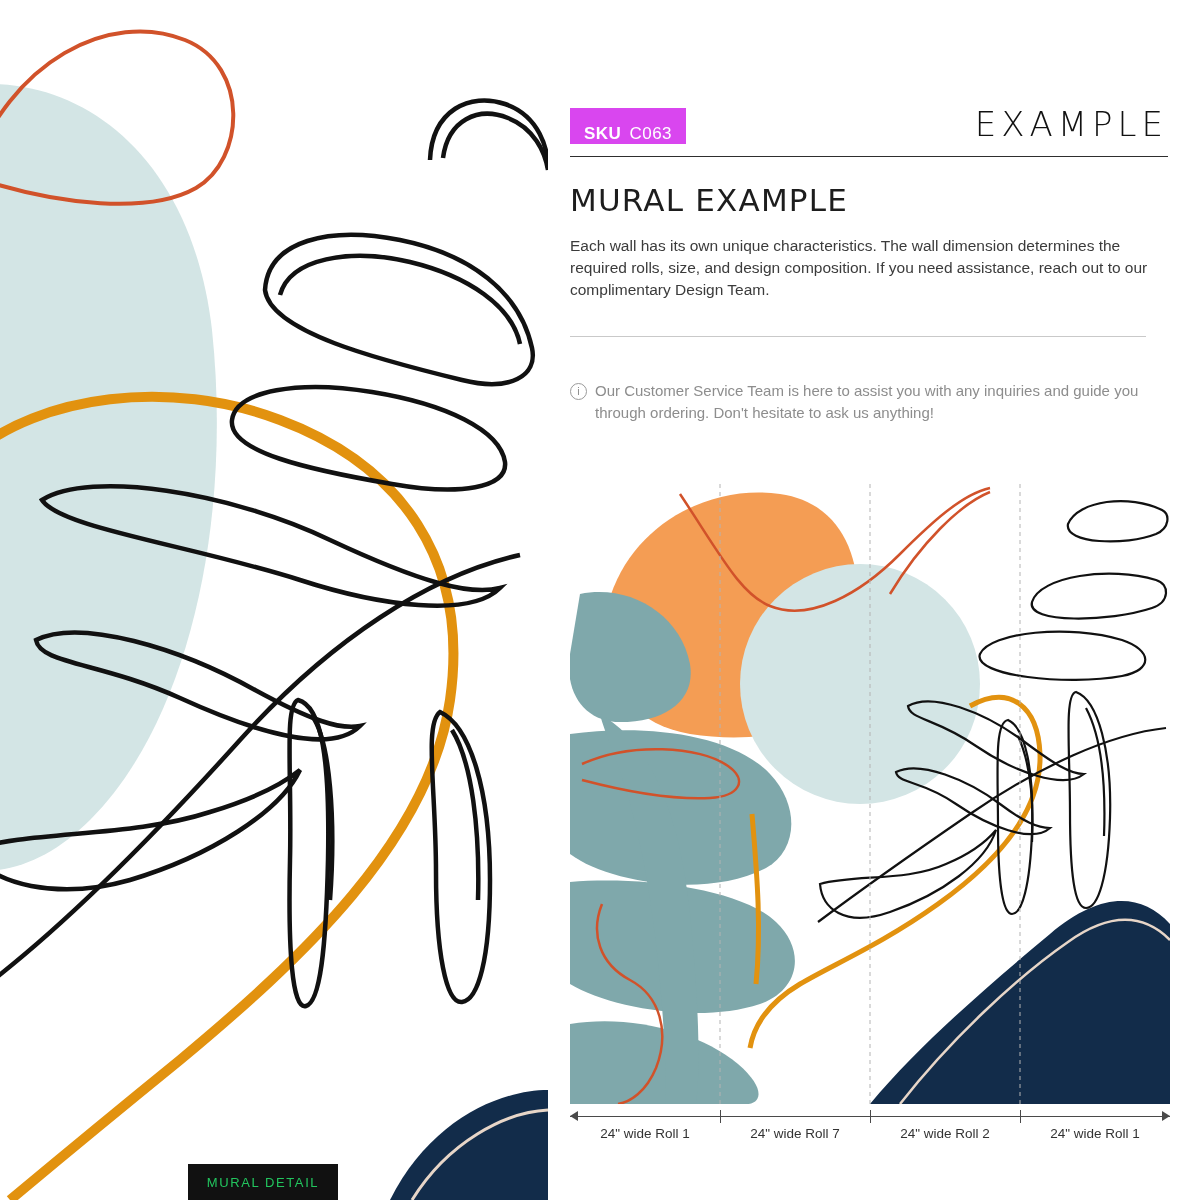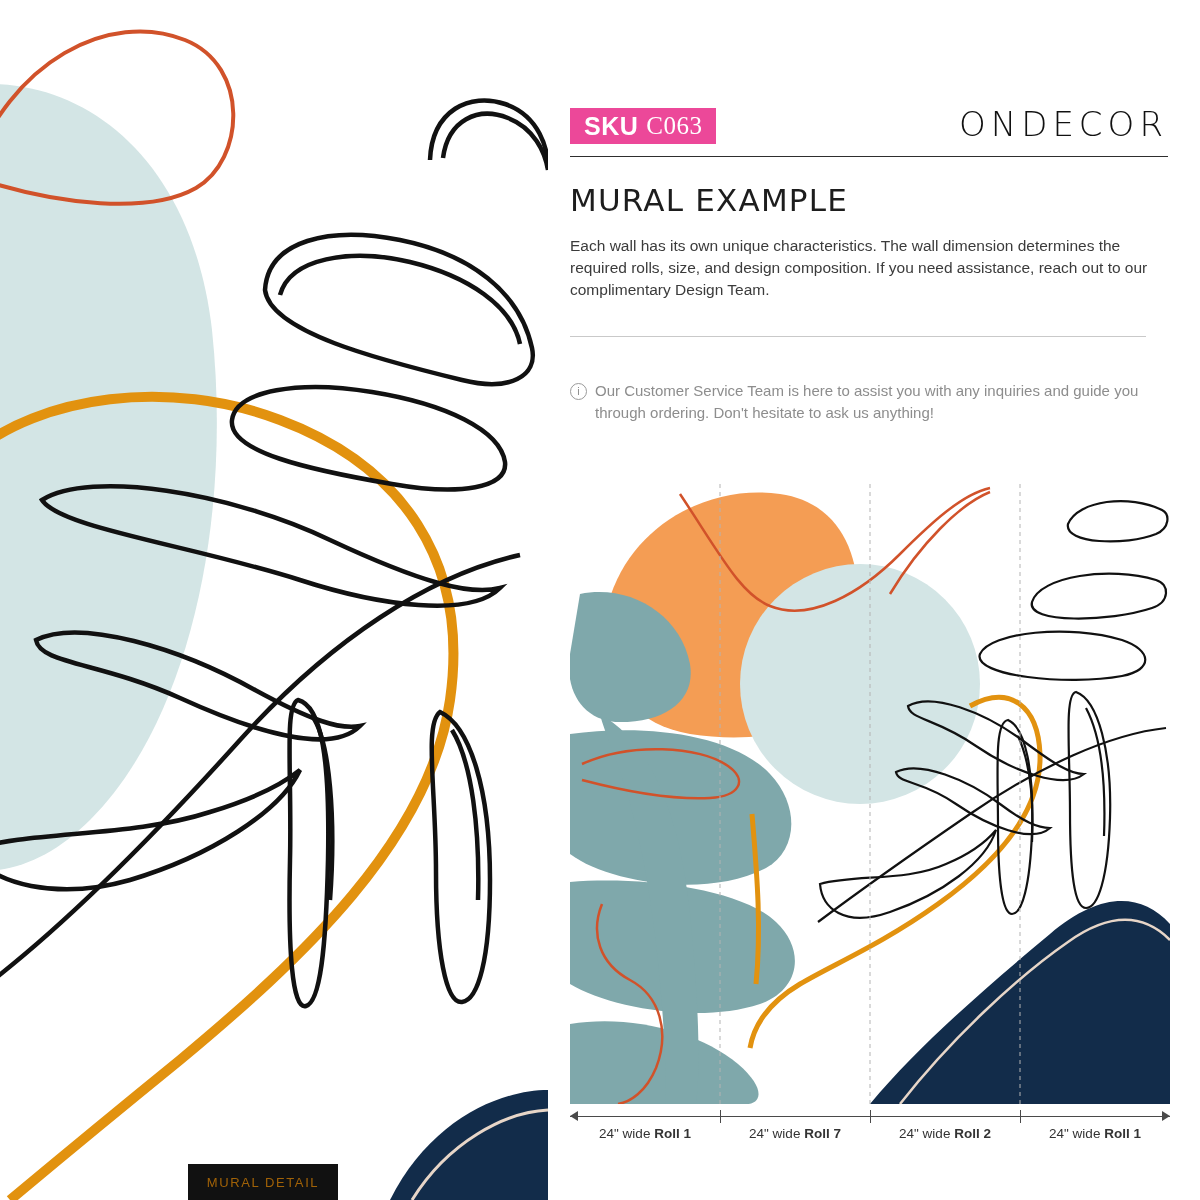--- a/index.html
+++ b/index.html
@@ -26,21 +26,21 @@
   }
   #left-art { position: absolute; left: 0; top: 0; }
 
   #mural-detail-badge {
     position: absolute;
     left: 188px;
     top: 1164px;
     width: 150px;
     height: 36px;
     background: #111111;
-    color: #a16207;
+    color: #22c55e;
     font-size: 13px;
     letter-spacing: 1.6px;
     display: flex;
     align-items: center;
     justify-content: center;
     z-index: 5;
   }
 
   
   #right-panel {
@@ -53,30 +53,30 @@
   #header-row {
     position: absolute;
     left: 22px; top: 108px;
     width: 598px;
     height: 38px;
   }
   #sku-badge {
     position: absolute;
     left: 0; top: 0;
     height: 36px;
-    background: #ec4899;
+    background: #d946ef;
     color: #ffffff;
     display: flex;
-    align-items: center;
+    align-items: flex-end;
     padding: 0 14px;
-    font-size: 25px;
+    font-size: 17px;
     letter-spacing: 0.5px;
   }
   #sku-badge .sku-label { font-weight: bold; margin-right: 8px; }
-  #sku-badge .sku-value { font-weight: normal; font-family: Liberation Serif, serif; }
+  #sku-badge .sku-value { font-weight: normal; }
 
   #brand-logo {
     position: absolute;
     right: 0; top: -4px;
     font-size: 34px;
     letter-spacing: 5px;
     color: #111111;
     font-weight: 300;
     font-family: "DejaVu Sans", sans-serif;
     white-space: nowrap;
@@ -189,21 +189,21 @@
     width: 600px;
     display: flex;
   }
   .roll-label {
     flex: 1 1 0;
     text-align: center;
     font-size: 13.5px;
     color: #333333;
     white-space: nowrap;
   }
-  .roll-label b { font-weight: bold; }
+  .roll-label b { font-weight: normal; }
 </style>
 </head>
 <body>
 
 <div id="left-panel">
   <svg id="left-art" width="548" height="1200" viewBox="0 0 548 1200">
 
     <path d="M -60 90 C 60 60, 190 140, 212 330 C 232 520, 190 720, 90 820 C 10 900, -80 880, -140 800 L -140 120 Z" fill="#d3e5e5"></path>
 
     <path d="M 548 1090 C 500 1090, 430 1120, 390 1200 L 548 1200 Z" fill="#122c4a"></path>
@@ -238,21 +238,21 @@
   <div id="mural-detail-badge">MURAL DETAIL</div>
 </div>
 
 <div id="right-panel">
 
   <div id="header-row">
     <div id="sku-badge">
       <span class="sku-label">SKU</span>
       <span class="sku-value">C063</span>
     </div>
-    <div id="brand-logo">ONDECOR</div>
+    <div id="brand-logo">EXAMPLE</div>
   </div>
 
   <div id="header-rule"></div>
 
   <div id="description">Each wall has its own unique characteristics. The wall dimension determines the required rolls, size, and design composition. If you need assistance, reach out to our complimentary Design Team.</div>
 
   <div id="main-title">MURAL EXAMPLE</div>
 
   <div id="mid-rule"></div>
 

